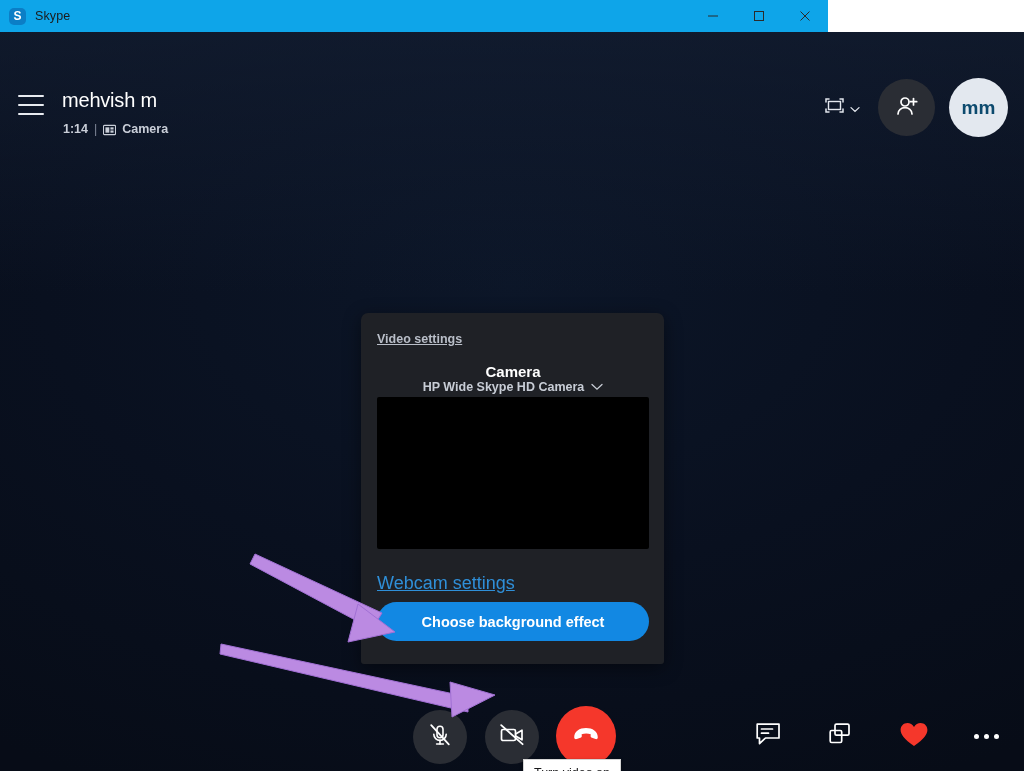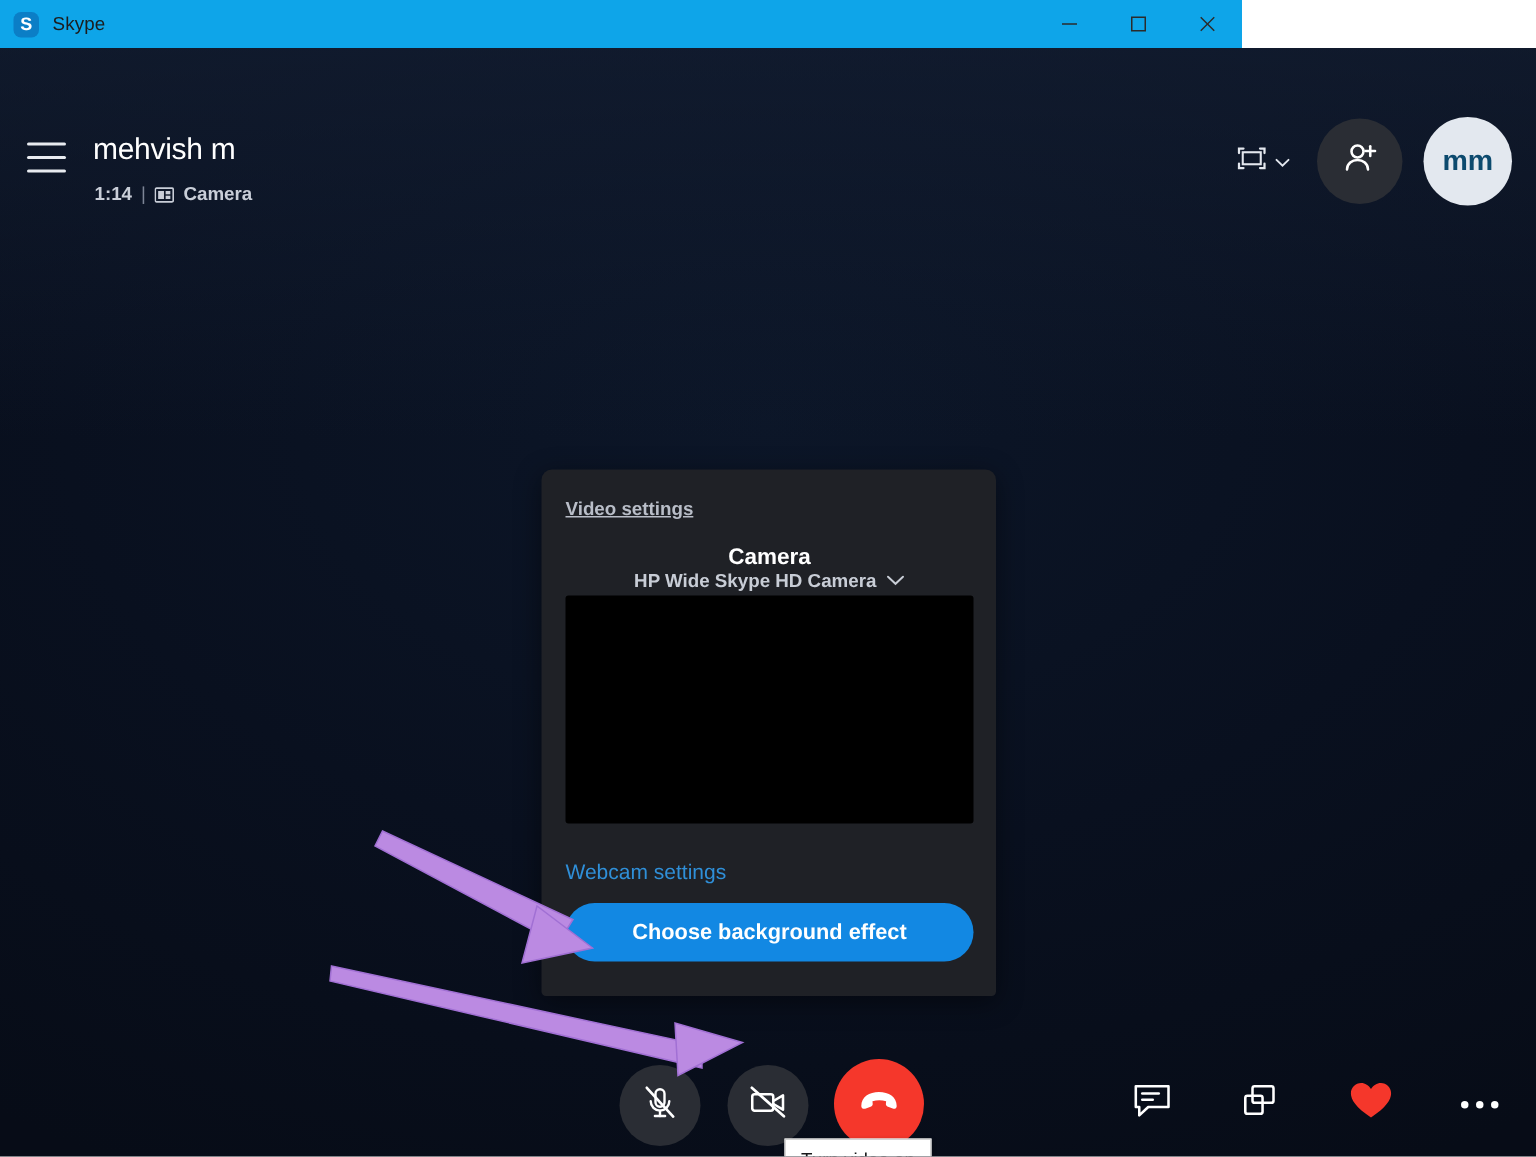--- a/index.html
+++ b/index.html
@@ -255,23 +255,24 @@
     top: 84px;
     width: 272px;
     height: 152px;
     background: #000000;
     border-radius: 2px;
   }
   .webcam-link {
     position: absolute;
     left: 16px;
     top: 260px;
-    font-size: 14px;
+    font-size: 18px;
     color: #2f8fd8;
     cursor: pointer;
+    text-decoration: underline;
   }
   .bg-effect-btn {
     position: absolute;
     left: 16px;
     top: 289px;
     width: 272px;
     height: 39px;
     border: none;
     border-radius: 20px;
     background: #1288e3;

